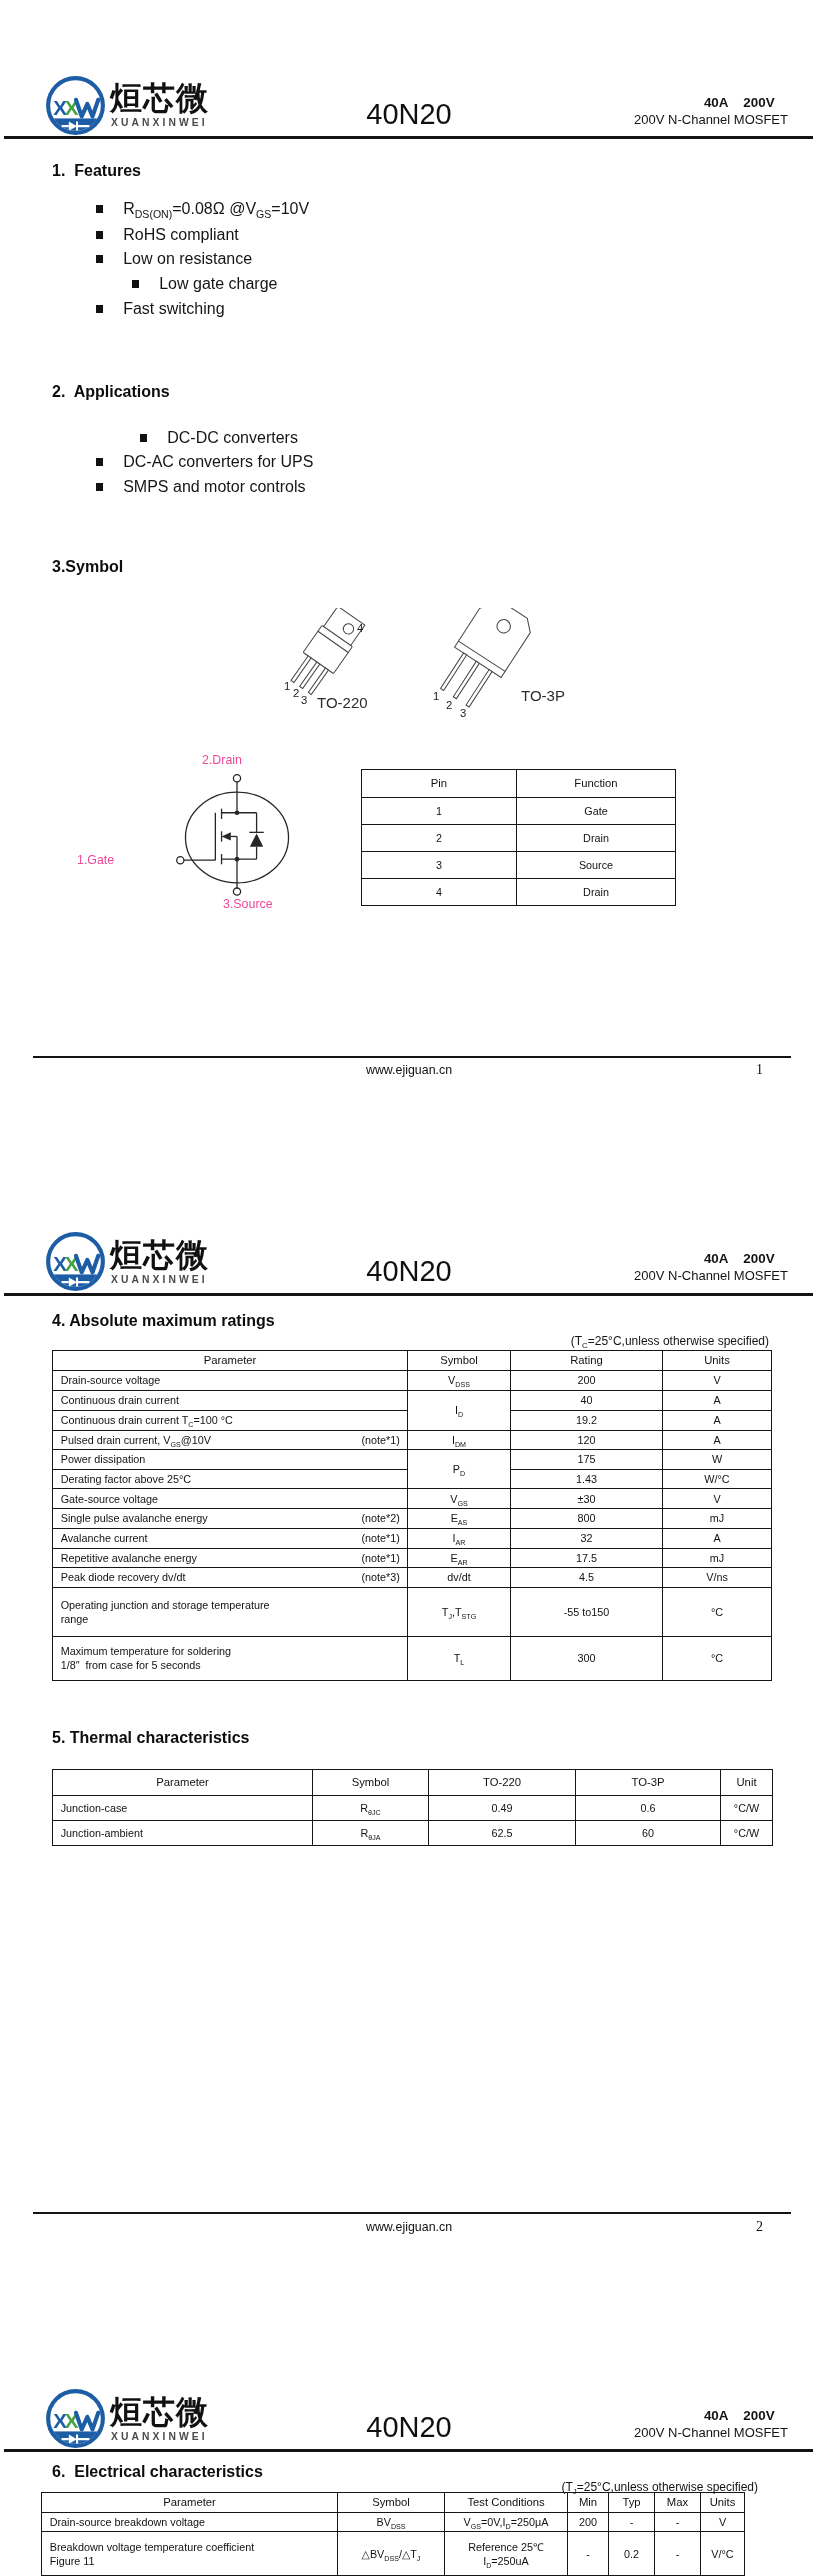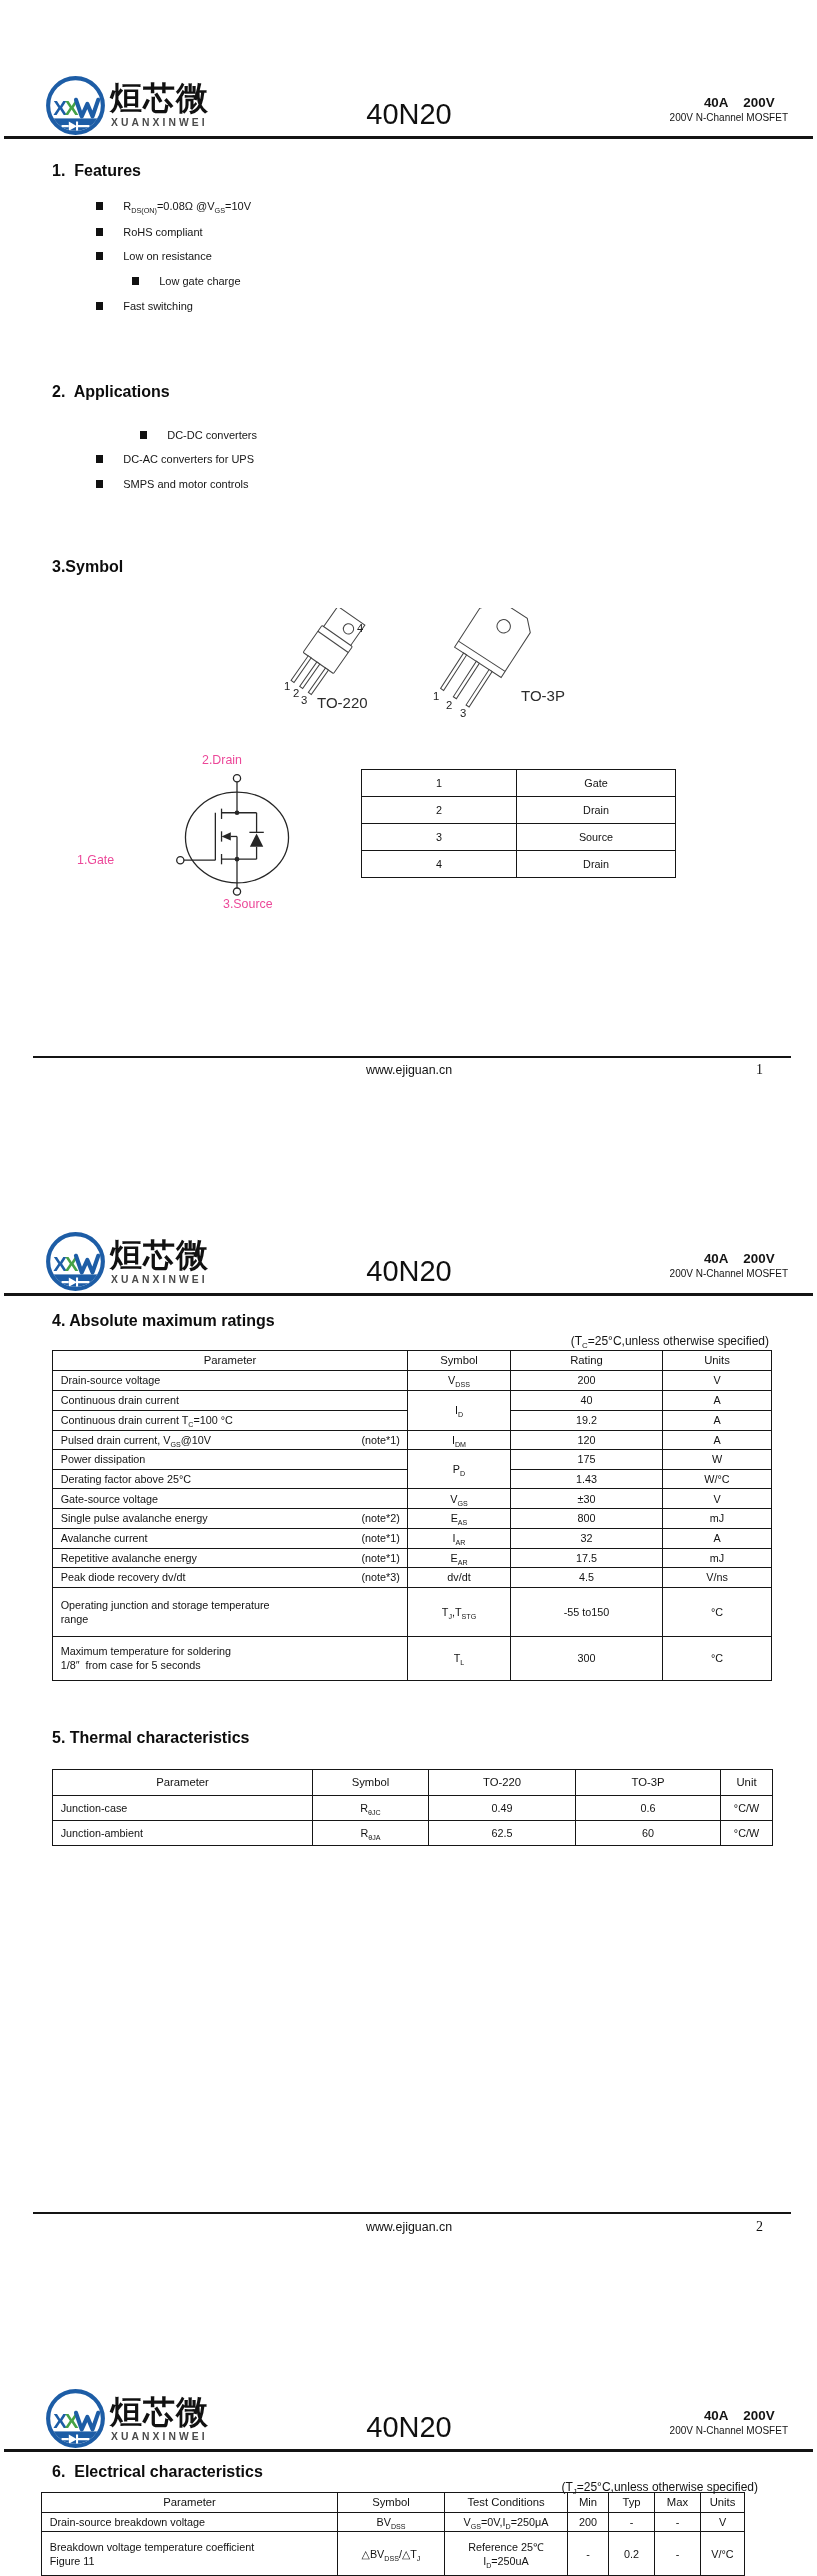--- a/index.html
+++ b/index.html
@@ -7,24 +7,24 @@
        font-family:"Liberation Sans",sans-serif;color:#141414;overflow:hidden;}
   .abs{position:absolute;}
   sub{font-size:66%;line-height:0;}
   .rule{background:#141414;}
   
   .logo-cn{font-size:32px;font-weight:bold;letter-spacing:1px;color:#111;}
   .logo-en{font-size:10.3px;letter-spacing:3.1px;color:#4a4a4a;font-weight:bold;}
   .part{left:0;right:0;text-align:center;font-size:29px;color:#101010;}
   .hdr-right{text-align:right;line-height:1.25;}
   .hdr-right .l1{font-weight:bold;font-size:13.4px;padding-right:13.4px;}
-  .hdr-right .l2{font-size:10px;}
+  .hdr-right .l2{font-size:13px;}
   
   .h{font-weight:bold;font-size:16px;color:#0d0d0d;}
-  .li{display:flex;align-items:center;gap:20px;font-size:11px;color:#151515;}
+  .li{display:flex;align-items:center;gap:20px;font-size:16px;color:#151515;}
   .sq{width:7.2px;height:7.2px;background:#111;flex:none;}
   
   table.dt{border-collapse:collapse;table-layout:fixed;font-size:10.8px;text-align:center;
            color:#121212;border:1.5px solid #161616;}
   .dt td,.dt th{border:1px solid #161616;padding:0 4.1px;font-weight:normal;line-height:1.3;}
   .dt th{font-size:11.3px;}
   .dt .pl{text-align:left;padding-left:7.7px;}
   .split{display:flex;justify-content:space-between;align-items:center;padding-right:3.1px;}
   
   .cond{font-size:12px;color:#131313;}
@@ -166,20 +166,24 @@
   <span class="abs symlab" style="left:202px;top:753px;">2.Drain</span>
   <span class="abs symlab" style="left:77px;top:853px;">1.Gate</span>
   <span class="abs symlab" style="left:223px;top:897px;">3.Source</span>
 
   <table class="dt abs" style="left:361px;top:769px;width:313px;">
     <colgroup>
         <col style="width:155px">
         <col style="width:159px">
       </colgroup>
     <tbody>
+        <tr style="height:28px">
+      <th>Pin</th>
+      <th>Function</th>
+    </tr>
     <tr style="height:27px">
       <td>1</td>
       <td>Gate</td>
     </tr>
     <tr style="height:27px">
       <td>2</td>
       <td>Drain</td>
     </tr>
     <tr style="height:27px">
       <td>3</td>

